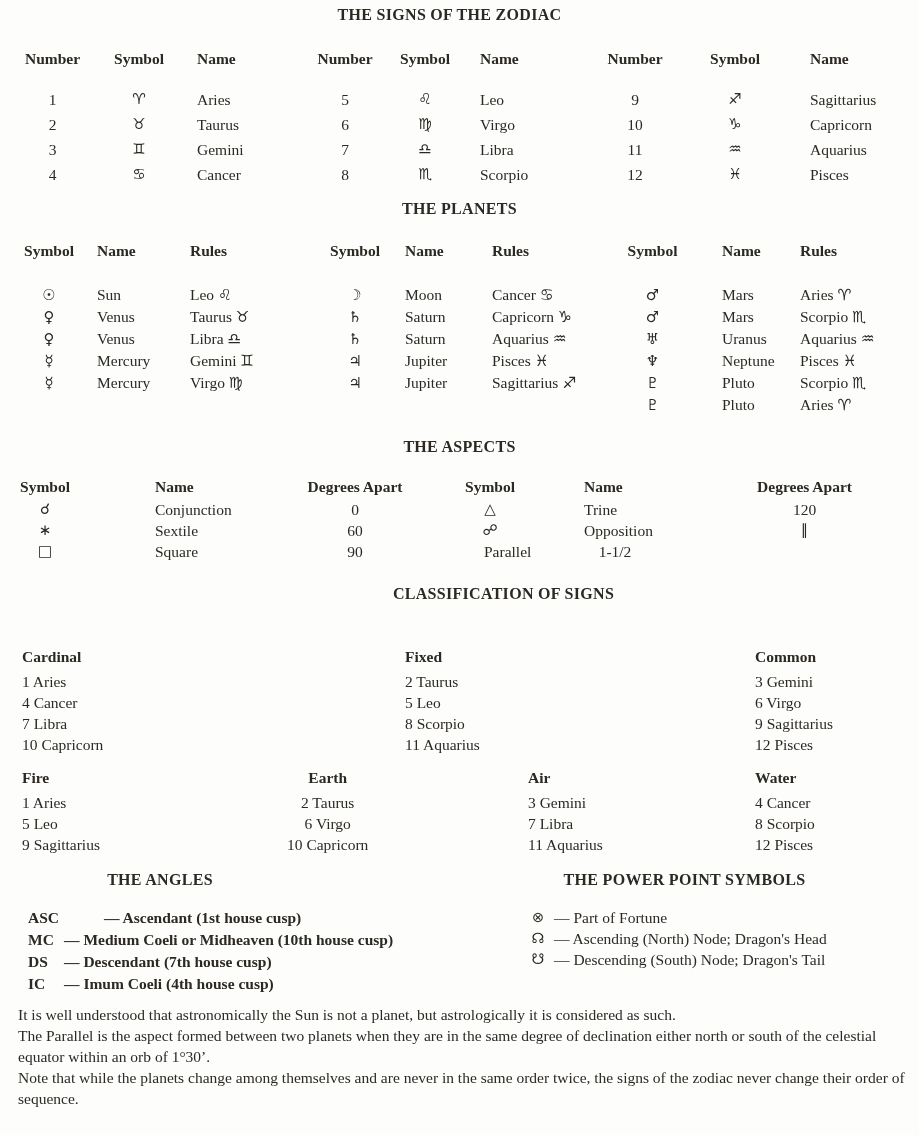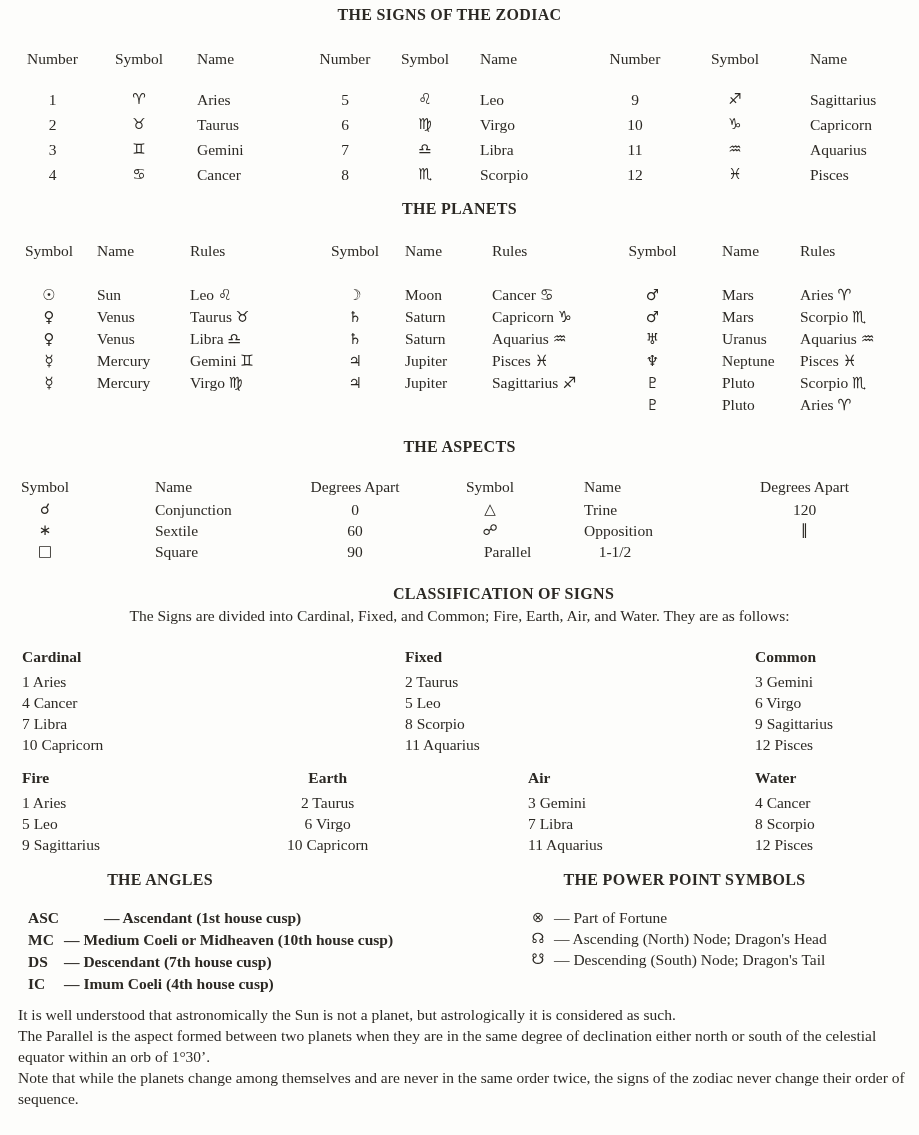--- a/index.html
+++ b/index.html
@@ -4,21 +4,21 @@
 <style>
   html,body{margin:0;padding:0;background:#fdfdfb;}
   .page{
     position:relative;width:919px;height:1135px;background:#fdfdfb;
     font-family:"Liberation Serif","DejaVu Serif","DejaVu Sans",serif;
     color:#2c2924;font-size:15.5px;overflow:hidden;
   }
   .abs{position:absolute;}
   .sec-title{font-weight:700;font-size:16px;text-align:center;letter-spacing:.3px;}
   .grid{display:grid;}
-  .hdr{font-weight:400;}
+  .hdr{font-weight:700;}
   .cc{text-align:center;}
   .lh25{line-height:25px;}
   .lh22{line-height:22px;}
   .lh21{line-height:21px;}
   .sy{font-family:"DejaVu Sans","Liberation Serif",serif;font-size:15px;}
   
   .sg0{grid-template-columns:85px 88px 1fr;}  .sg0 .nm{padding-left:14px;}
   .sg1{grid-template-columns:90px 70px 1fr;}  .sg1 .nm{padding-left:20px;}
   .sg2{grid-template-columns:90px 110px 1fr;} .sg2 .nm{padding-left:20px;}
   
@@ -225,21 +225,20 @@
         <span class="cc">120</span>
       <span class="cc sy">☍</span>
         <span class="nm">Opposition</span>
       <span class="cc sy">∥</span>
         <span class="nm">Parallel</span>
         <span class="cc">1-1/2</span>
     </div>
   </div>
 
   <div class="abs sec-title" style="top:585px;left:0;width:919px;padding-left:44px;">CLASSIFICATION OF SIGNS</div>
-  <div class="abs" style="top:607px;left:0;width:919px;text-align:center;">The Signs are divided into Cardinal, Fixed, and Common; Fire, Earth, Air, and Water. They are as follows:</div>
 
   <div class="abs clsgrp" style="top:646px;left:22px;">
     <div class="lbl">Cardinal</div>
     <div>1 Aries</div>
     <div>4 Cancer</div>
     <div>7 Libra</div>
     <div>10 Capricorn</div>
   </div>
   <div class="abs clsgrp" style="top:646px;left:405px;">
     <div class="lbl">Fixed</div>

